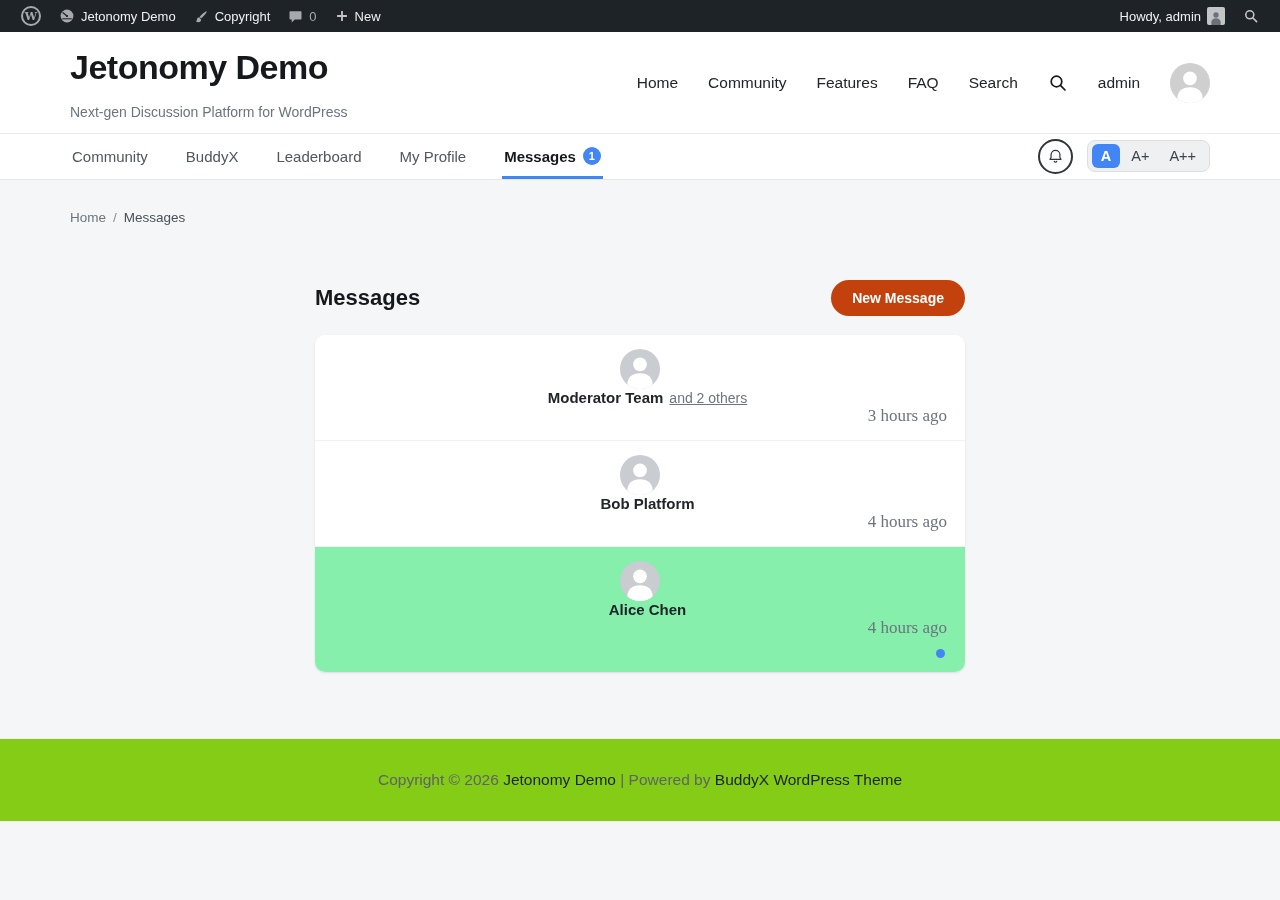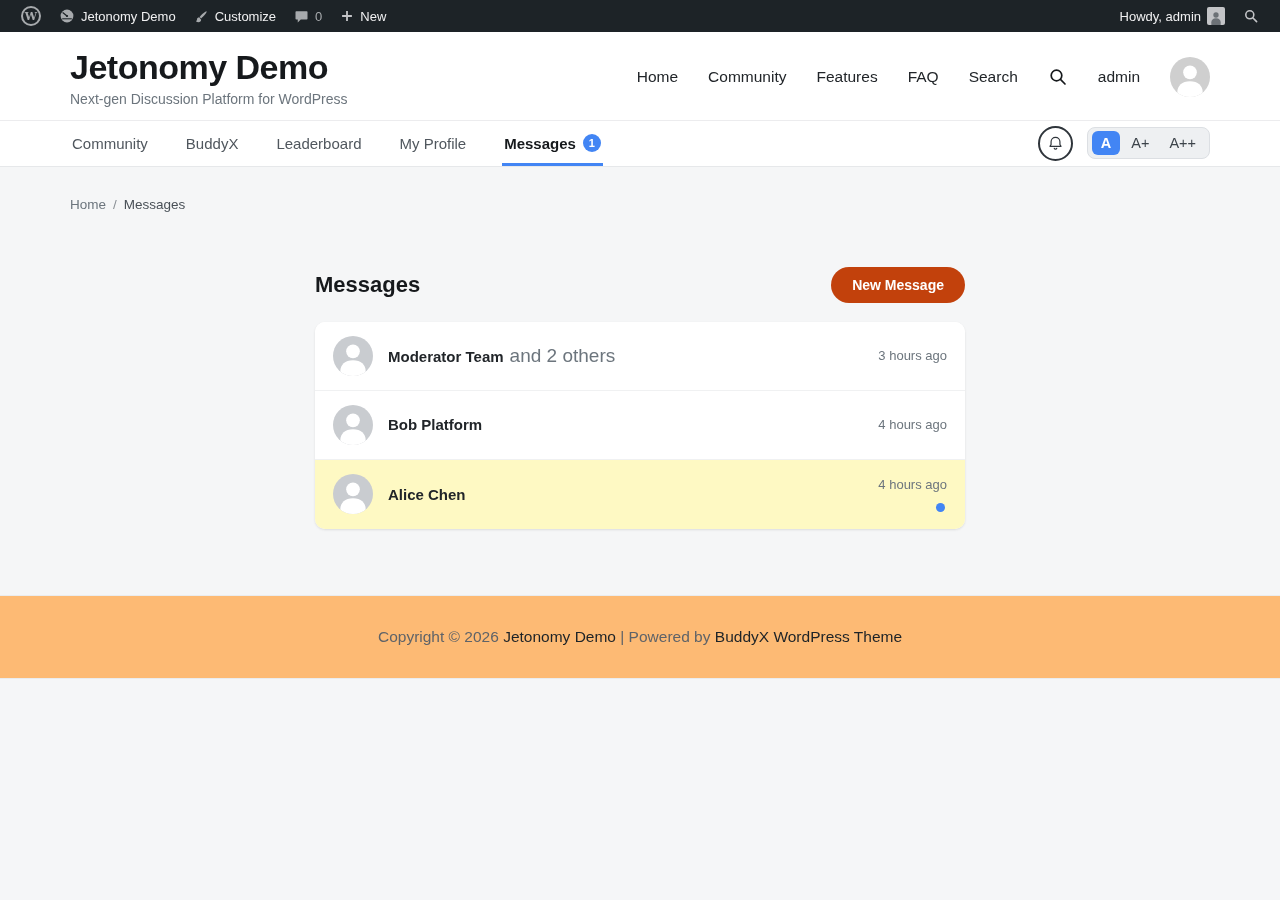--- a/index.html
+++ b/index.html
@@ -24,21 +24,21 @@
   .ab-avatar { width: 18px; height: 18px; background: #c3c4c7; border-radius: 2px; display: inline-flex; align-items: flex-end; justify-content: center; overflow: hidden; }
   .wp-logo-circle { width: 20px; height: 20px; border: 2px solid #a7aaad; border-radius: 50%; display: inline-flex; align-items: center; justify-content: center; font-family: "DejaVu Serif", serif; font-size: 11px; font-weight: bold; color: #a7aaad; }
 
   
   .site-header {
     background: #ffffff; padding: 15px 70px 13px;
     display: flex; align-items: center; justify-content: space-between;
     border-bottom: 1px solid #ececee; flex: 0 0 auto;
   }
   .site-title { font-size: 34px; font-weight: 800; letter-spacing: -0.5px; color: #16191c; line-height: 1.2; }
-  .site-tagline { font-size: 14px; color: #6c757d; margin-top: 3px; }
+  .site-tagline { font-size: 14px; color: #6c757d; margin-top: 16px; }
   .main-nav { display: flex; align-items: center; gap: 30px; }
   .main-nav a { text-decoration: none; color: #212529; font-size: 15.5px; cursor: pointer; }
   .nav-search-btn { display: inline-flex; cursor: pointer; }
   .header-avatar { width: 40px; height: 40px; border-radius: 50%; background: #cfcfcf; overflow: hidden; cursor: pointer; }
 
   
   .subnav {
     background: #ffffff; border-bottom: 1px solid #e6e8ea;
     display: flex; align-items: stretch; padding: 0 70px;
     height: 46px; flex: 0 0 auto;
@@ -66,34 +66,34 @@
   .new-message-btn {
     background: #c2410c; color: #ffffff; border: none; font-family: inherit;
     font-size: 14px; font-weight: 700; padding: 10px 21px; border-radius: 18px; cursor: pointer;
   }
 
   .thread-card {
     margin-top: 19px; background: #ffffff; border-radius: 10px;
     box-shadow: 0 1px 3px rgba(0,0,0,0.07), 0 1px 2px rgba(0,0,0,0.04);
     overflow: hidden;
   }
-  .thread-row { display: flex; align-items: center; padding: 14px 18px; min-height: 69px; border-bottom: 1px solid #f0f1f2; cursor: pointer; background: #ffffff; }
+  .thread-row { display: flex; align-items: center; padding: 14px 18px; min-height: 69px; border-bottom: 1px solid #f0f1f2; cursor: pointer; background: #ffffff; flex-direction: column; }
   .thread-row:last-child { border-bottom: none; }
-  .thread-row.highlighted { background: #fef9c3; }
+  .thread-row.highlighted { background: #86efac; }
   .t-avatar { width: 40px; height: 40px; border-radius: 50%; background: #c9ccd0; overflow: hidden; flex: 0 0 auto; }
   .t-names { margin-left: 15px; display: flex; align-items: baseline; gap: 6px; }
   .t-name { font-size: 15px; font-weight: 700; color: #212529; }
-  .t-extra { font-size: 19px; color: #6c757d; }
+  .t-extra { font-size: 14px; color: #6c757d; text-decoration: underline; }
   .t-meta { margin-left: auto; display: flex; flex-direction: column; align-items: flex-end; gap: 11px; align-self: center; }
-  .t-time { font-size: 13px; color: #6c757d; white-space: nowrap; }
+  .t-time { font-size: 17px; color: #6c757d; white-space: nowrap; font-family: Liberation Serif, serif; }
   .unread-dot { width: 9px; height: 9px; border-radius: 50%; background: #4285f4; margin-right: 2px; }
 
   
   .site-footer {
-    background: #fdba74; border-top: 1px solid #eaecee; border-bottom: 1px solid #eaecee;
+    background: #84cc16; border-top: 1px solid #eaecee; border-bottom: 1px solid #eaecee;
     text-align: center; padding: 32px 0; font-size: 15.5px; color: #5f6368; flex: 0 0 auto;
   }
   .site-footer a { color: #1d2327; text-decoration: none; cursor: pointer; }
   .bottom-filler { flex: 1 1 auto; background: #f5f6f8; }
 
   svg { display: block; }
 </style>
 </head>
 <body>
 
@@ -114,21 +114,21 @@
       </span>
       <span>Jetonomy Demo</span>
     </div>
     <div class="ab-item">
       <span class="ab-icon">
         <svg width="15" height="15" viewBox="0 0 20 20">
             <path d="M17 3c-2 0-7 4.5-9.5 7.5l2 2C12.5 10 17 5 17 3z" fill="#a7aaad"></path>
             <path d="M7 11c-1.8 0-3 1.3-3 3 0 1-.5 1.8-1.5 2.2 1 .9 2.3 1.3 3.5 1.3 2 0 3.5-1.5 3.5-3.3L7 11z" fill="#a7aaad"></path>
           </svg>
       </span>
-      <span>Customize</span>
+      <span>Copyright</span>
     </div>
     <div class="ab-item">
       <span class="ab-icon">
         <svg width="15" height="15" viewBox="0 0 20 20">
             <path d="M3 3h14a1 1 0 0 1 1 1v9a1 1 0 0 1-1 1h-8l-4 4v-4H3a1 1 0 0 1-1-1V4a1 1 0 0 1 1-1z" fill="#a7aaad"></path>
           </svg>
       </span>
       <span class="ab-count">0</span>
     </div>
     <div class="ab-item">

